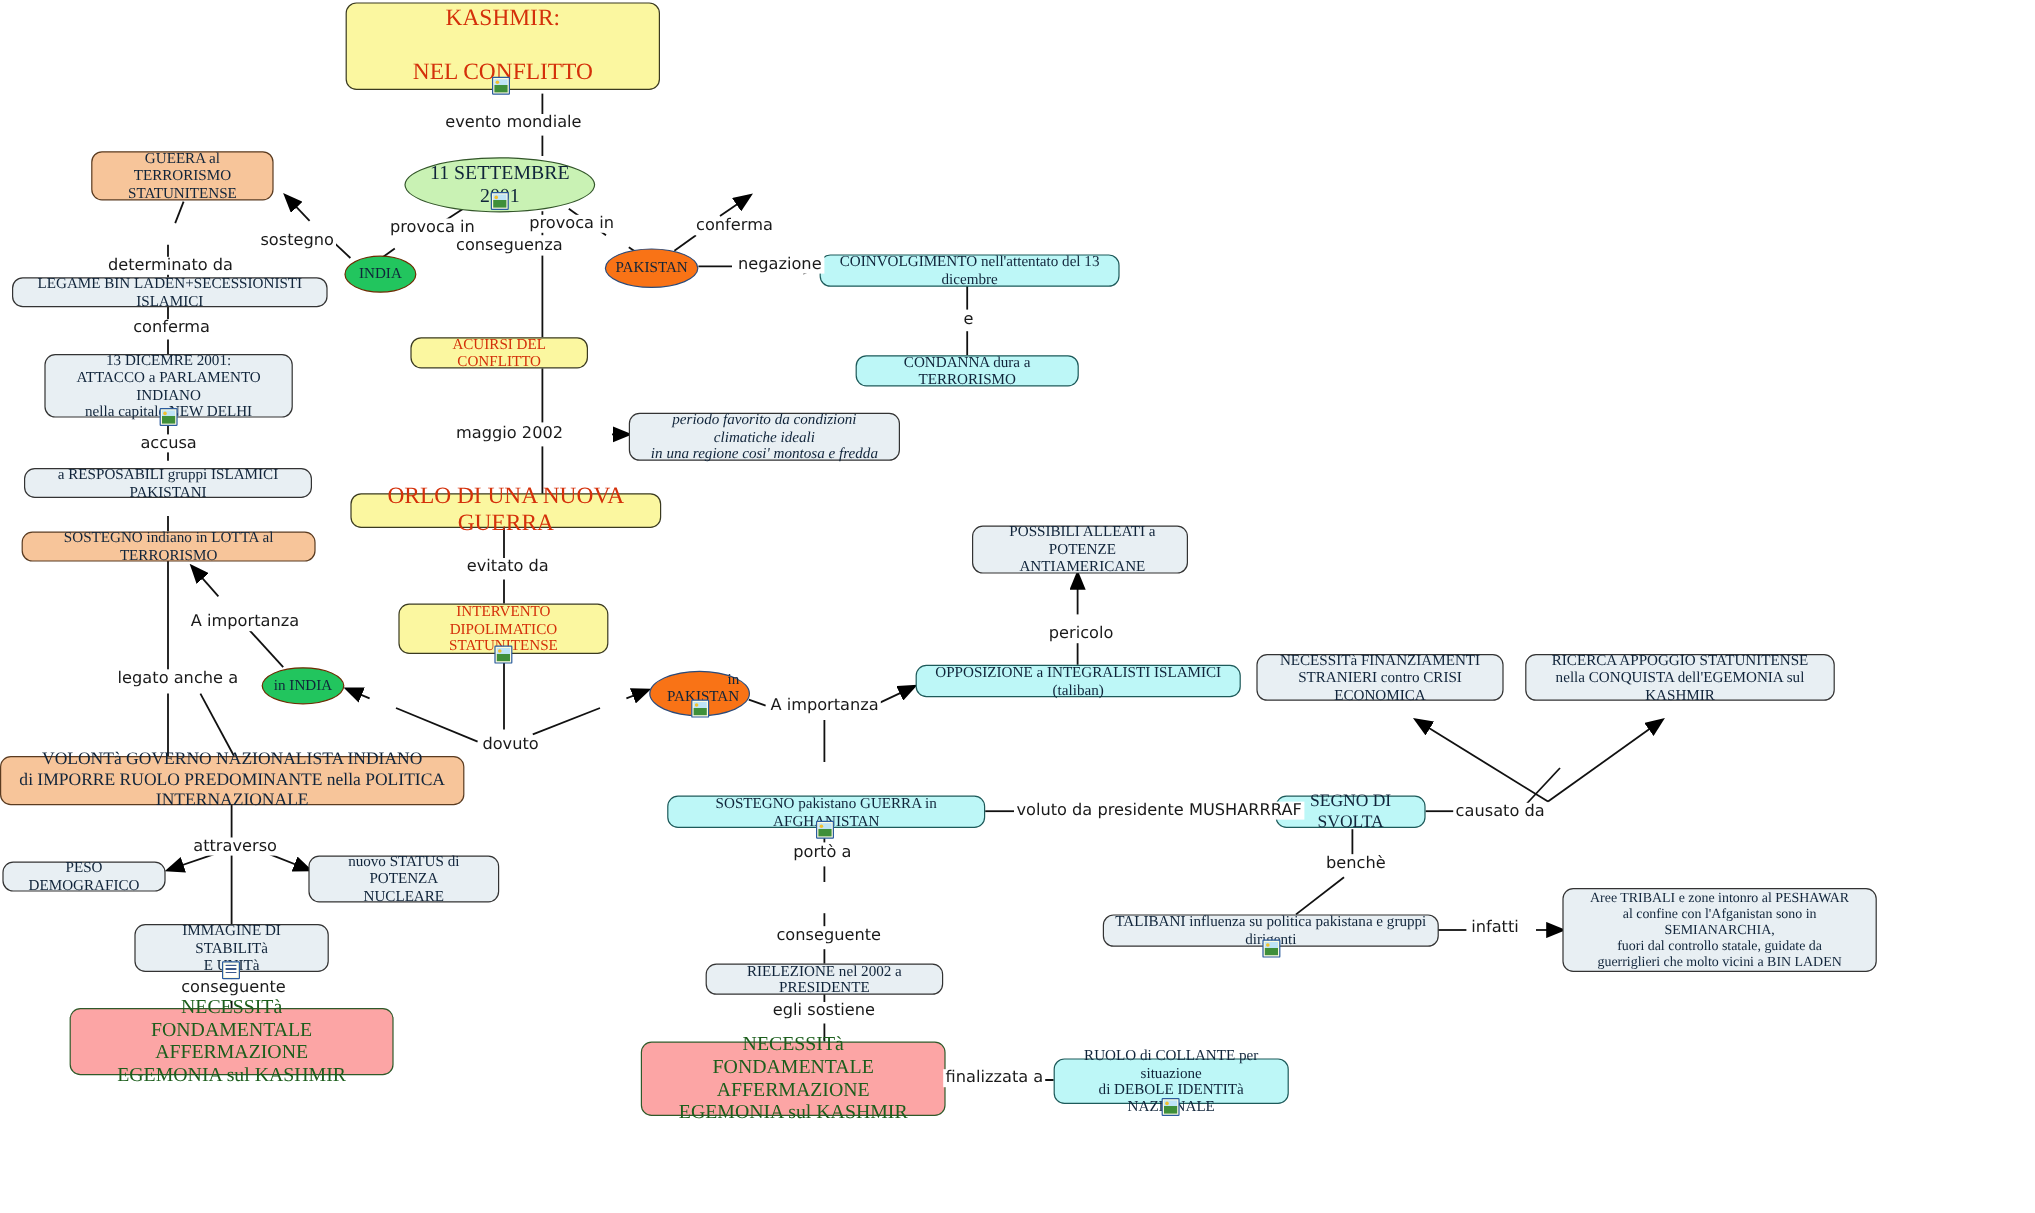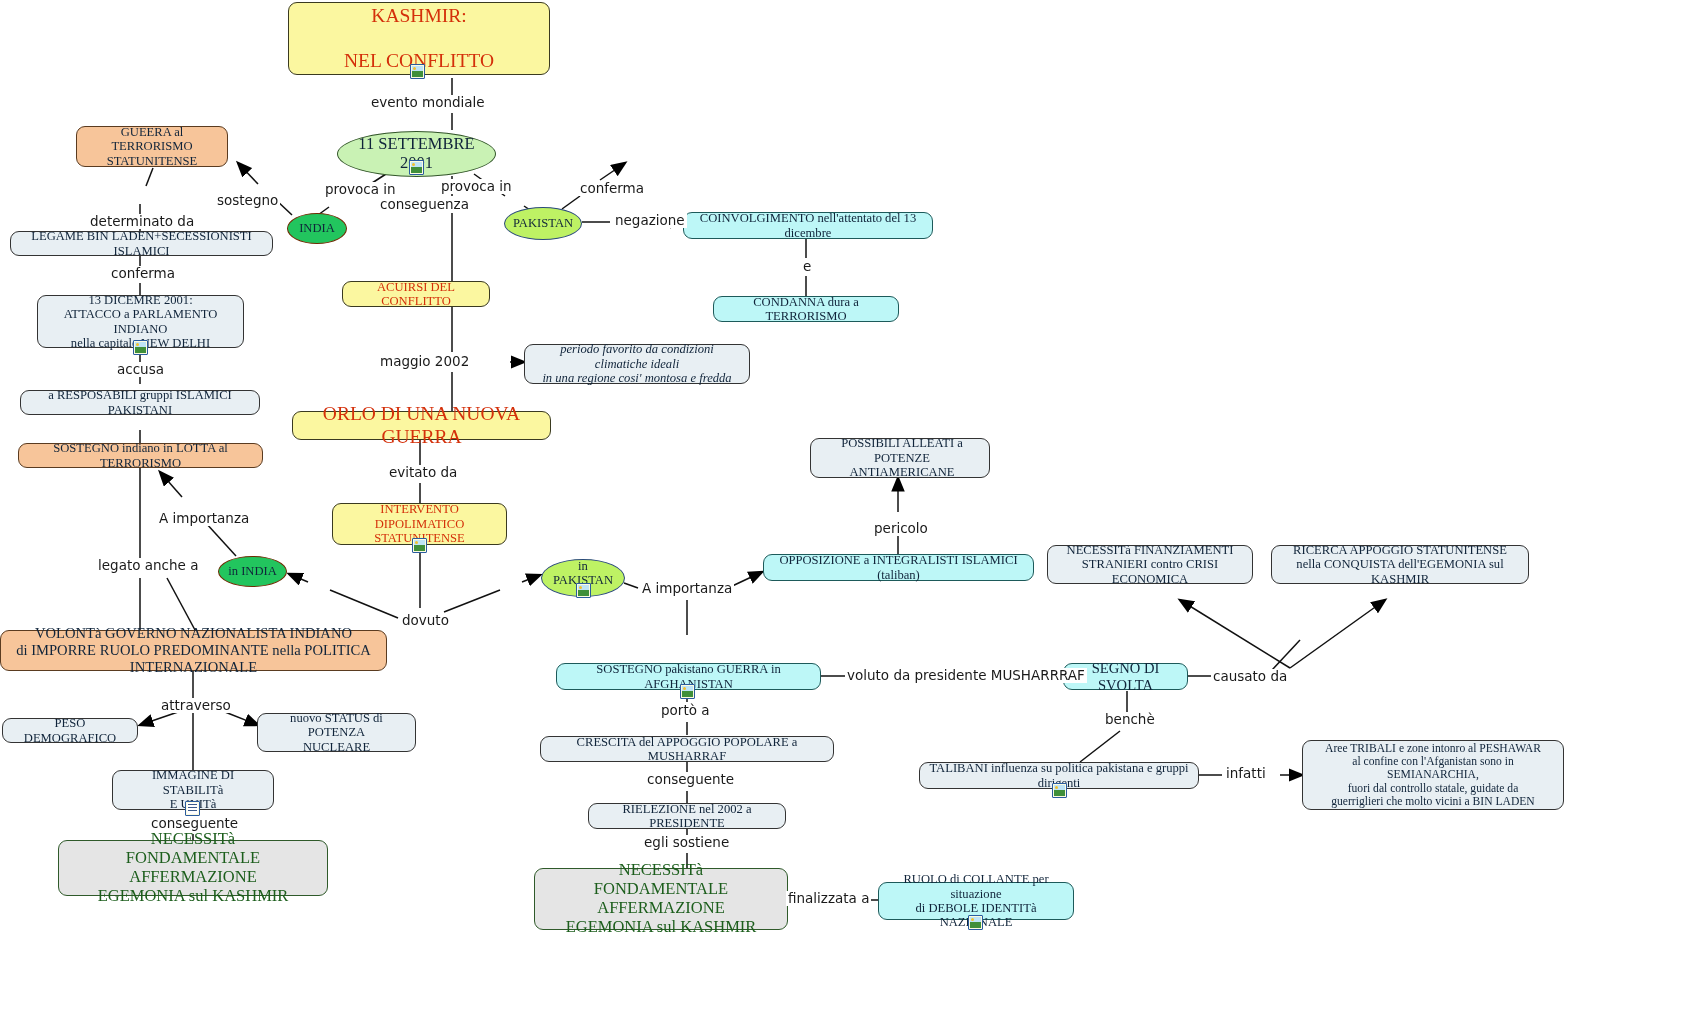--- a/index.html
+++ b/index.html
@@ -37,24 +37,24 @@
     z-index: 2;
   }
   .node .txt { display: block; width: 100%; }
   .ellipse {
     border-radius: 50%;
     border: 1px solid #333333;
   }
   
   .c-yellow   { background: #fbf7a0; border-color: #3a3a20; }
   .c-green    { background: #c9f2b4; border-color: #33562a; }
-  .c-greenpal { background: #e5e5e5; border-color: #2f5a2a; }
+  .c-greenpal { background: #fca5a5; border-color: #2f5a2a; }
   .c-orange   { background: #f7c59a; border-color: #5a3b20; }
   .c-darkor   { background: #22c55e; border-color: #6e2b02; }
-  .c-blue     { background: #bef264; border-color: #2a4a7a; }
+  .c-blue     { background: #f97316; border-color: #2a4a7a; text-align: right; }
   .c-cyan     { background: #bdf7f7; border-color: #1d5a5a; }
   .c-grey     { background: #e8eff3; border-color: #333333; }
 
   .t-red  { color: #d4300a; }
   .t-navy { color: #10243a; }
   .t-green{ color: #1c5e1c; }
   .f-20 { font-size: 19.5px; }
   .f-17 { font-size: 16.5px; }
   .f-15 { font-size: 14.6px; }
   .f-13 { font-size: 12.6px; }
@@ -373,23 +373,20 @@
     <span class="txt">PESO DEMOGRAFICO</span>
   </div>
 
   <div class="node c-grey t-navy f-13" style="left:257px; top:713px; width:159px; height:39px;">
     <span class="txt">
       <span>nuovo STATUS  di POTENZA</span><br>
       <span>NUCLEARE</span>
     </span>
   </div>
 
-  <div class="node c-grey t-navy f-13" style="left:540px; top:736px; width:294px; height:26px;">
-    <span class="txt">CRESCITA del  APPOGGIO POPOLARE a MUSHARRAF</span>
-  </div>
 
   <div class="node c-grey t-navy f-13" style="left:919px; top:762px; width:280px; height:27px;">
     <span class="txt">TALIBANI  influenza su politica pakistana e gruppi dirigenti</span>
   </div>
   <div class="res-icon" style="left:1052px; top:783px;">
     <span class="pic"></span>
       <span class="sun"></span>
   </div>
 
   <div class="node c-grey t-navy f-12" style="left:1302px; top:740px; width:262px; height:70px;">

